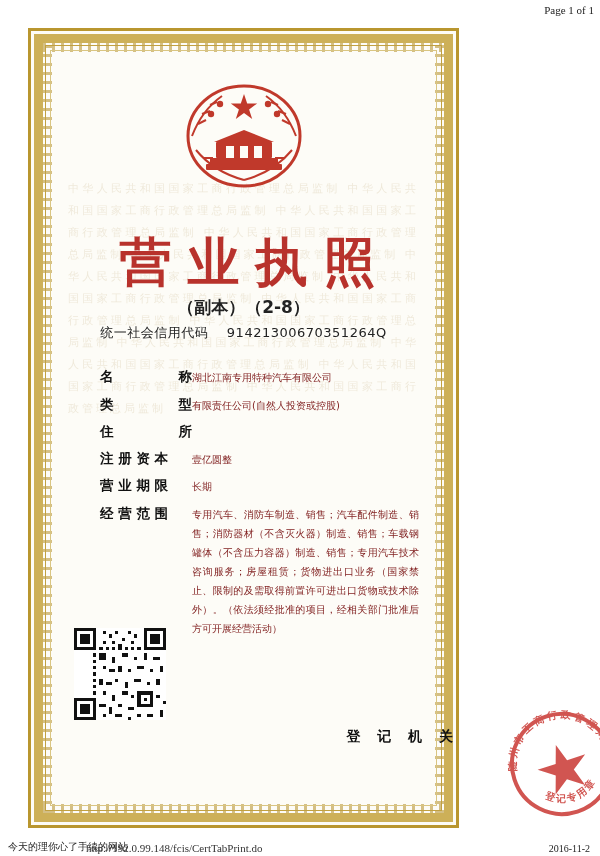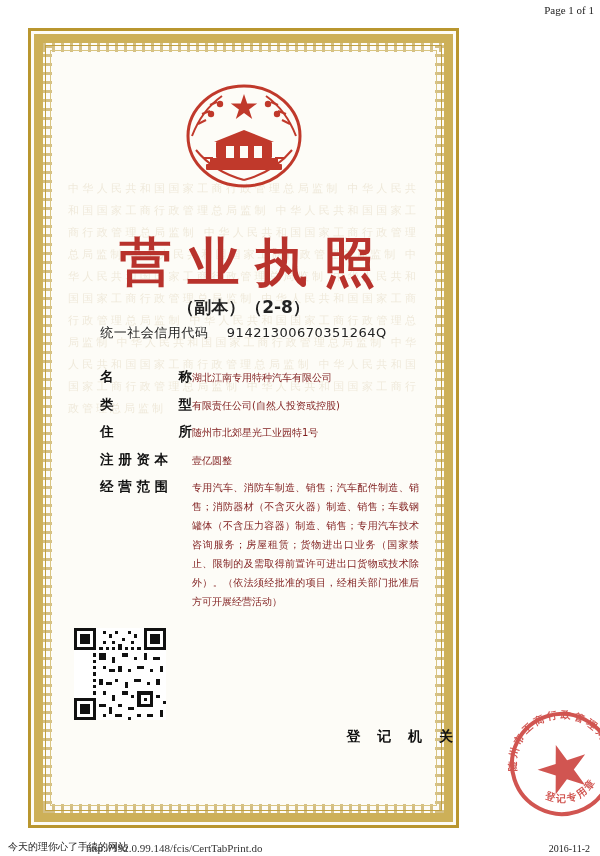--- a/index.html
+++ b/index.html
@@ -323,25 +323,28 @@
           <span>类</span>
           <span>型</span>
         </div>
       <div class="row-value">有限责任公司(自然人投资或控股)</div>
     </div>
     <div class="row">
       <div class="row-label spread">
           <span>住</span>
           <span>所</span>
         </div>
-      <div class="row-value">随州市北郊星光工业园特1号</div>
     </div>
     <div class="row">
       <div class="row-label">注 册 资 本</div>
       <div class="row-value">壹亿圆整</div>
+    </div>
+    <div class="row">
+      <div class="row-label">营 业 期 限</div>
+      <div class="row-value">长期</div>
     </div>
     <div class="row">
       <div class="row-label">经 营 范 围</div>
       <div class="row-value">专用汽车、消防车制造、销售；汽车配件制造、销售；消防器材（不含灭火器）制造、销售；车载钢罐体（不含压力容器）制造、销售；专用汽车技术咨询服务；房屋租赁；货物进出口业务（国家禁止、限制的及需取得前置许可进出口货物或技术除外）。（依法须经批准的项目，经相关部门批准后方可开展经营活动）</div>
     </div>
   </div>
 
   <div class="qr">
     <svg viewBox="0 0 29 29" width="92" height="92" shape-rendering="crispEdges">
       <rect width="29" height="29" fill="#fff"></rect>

